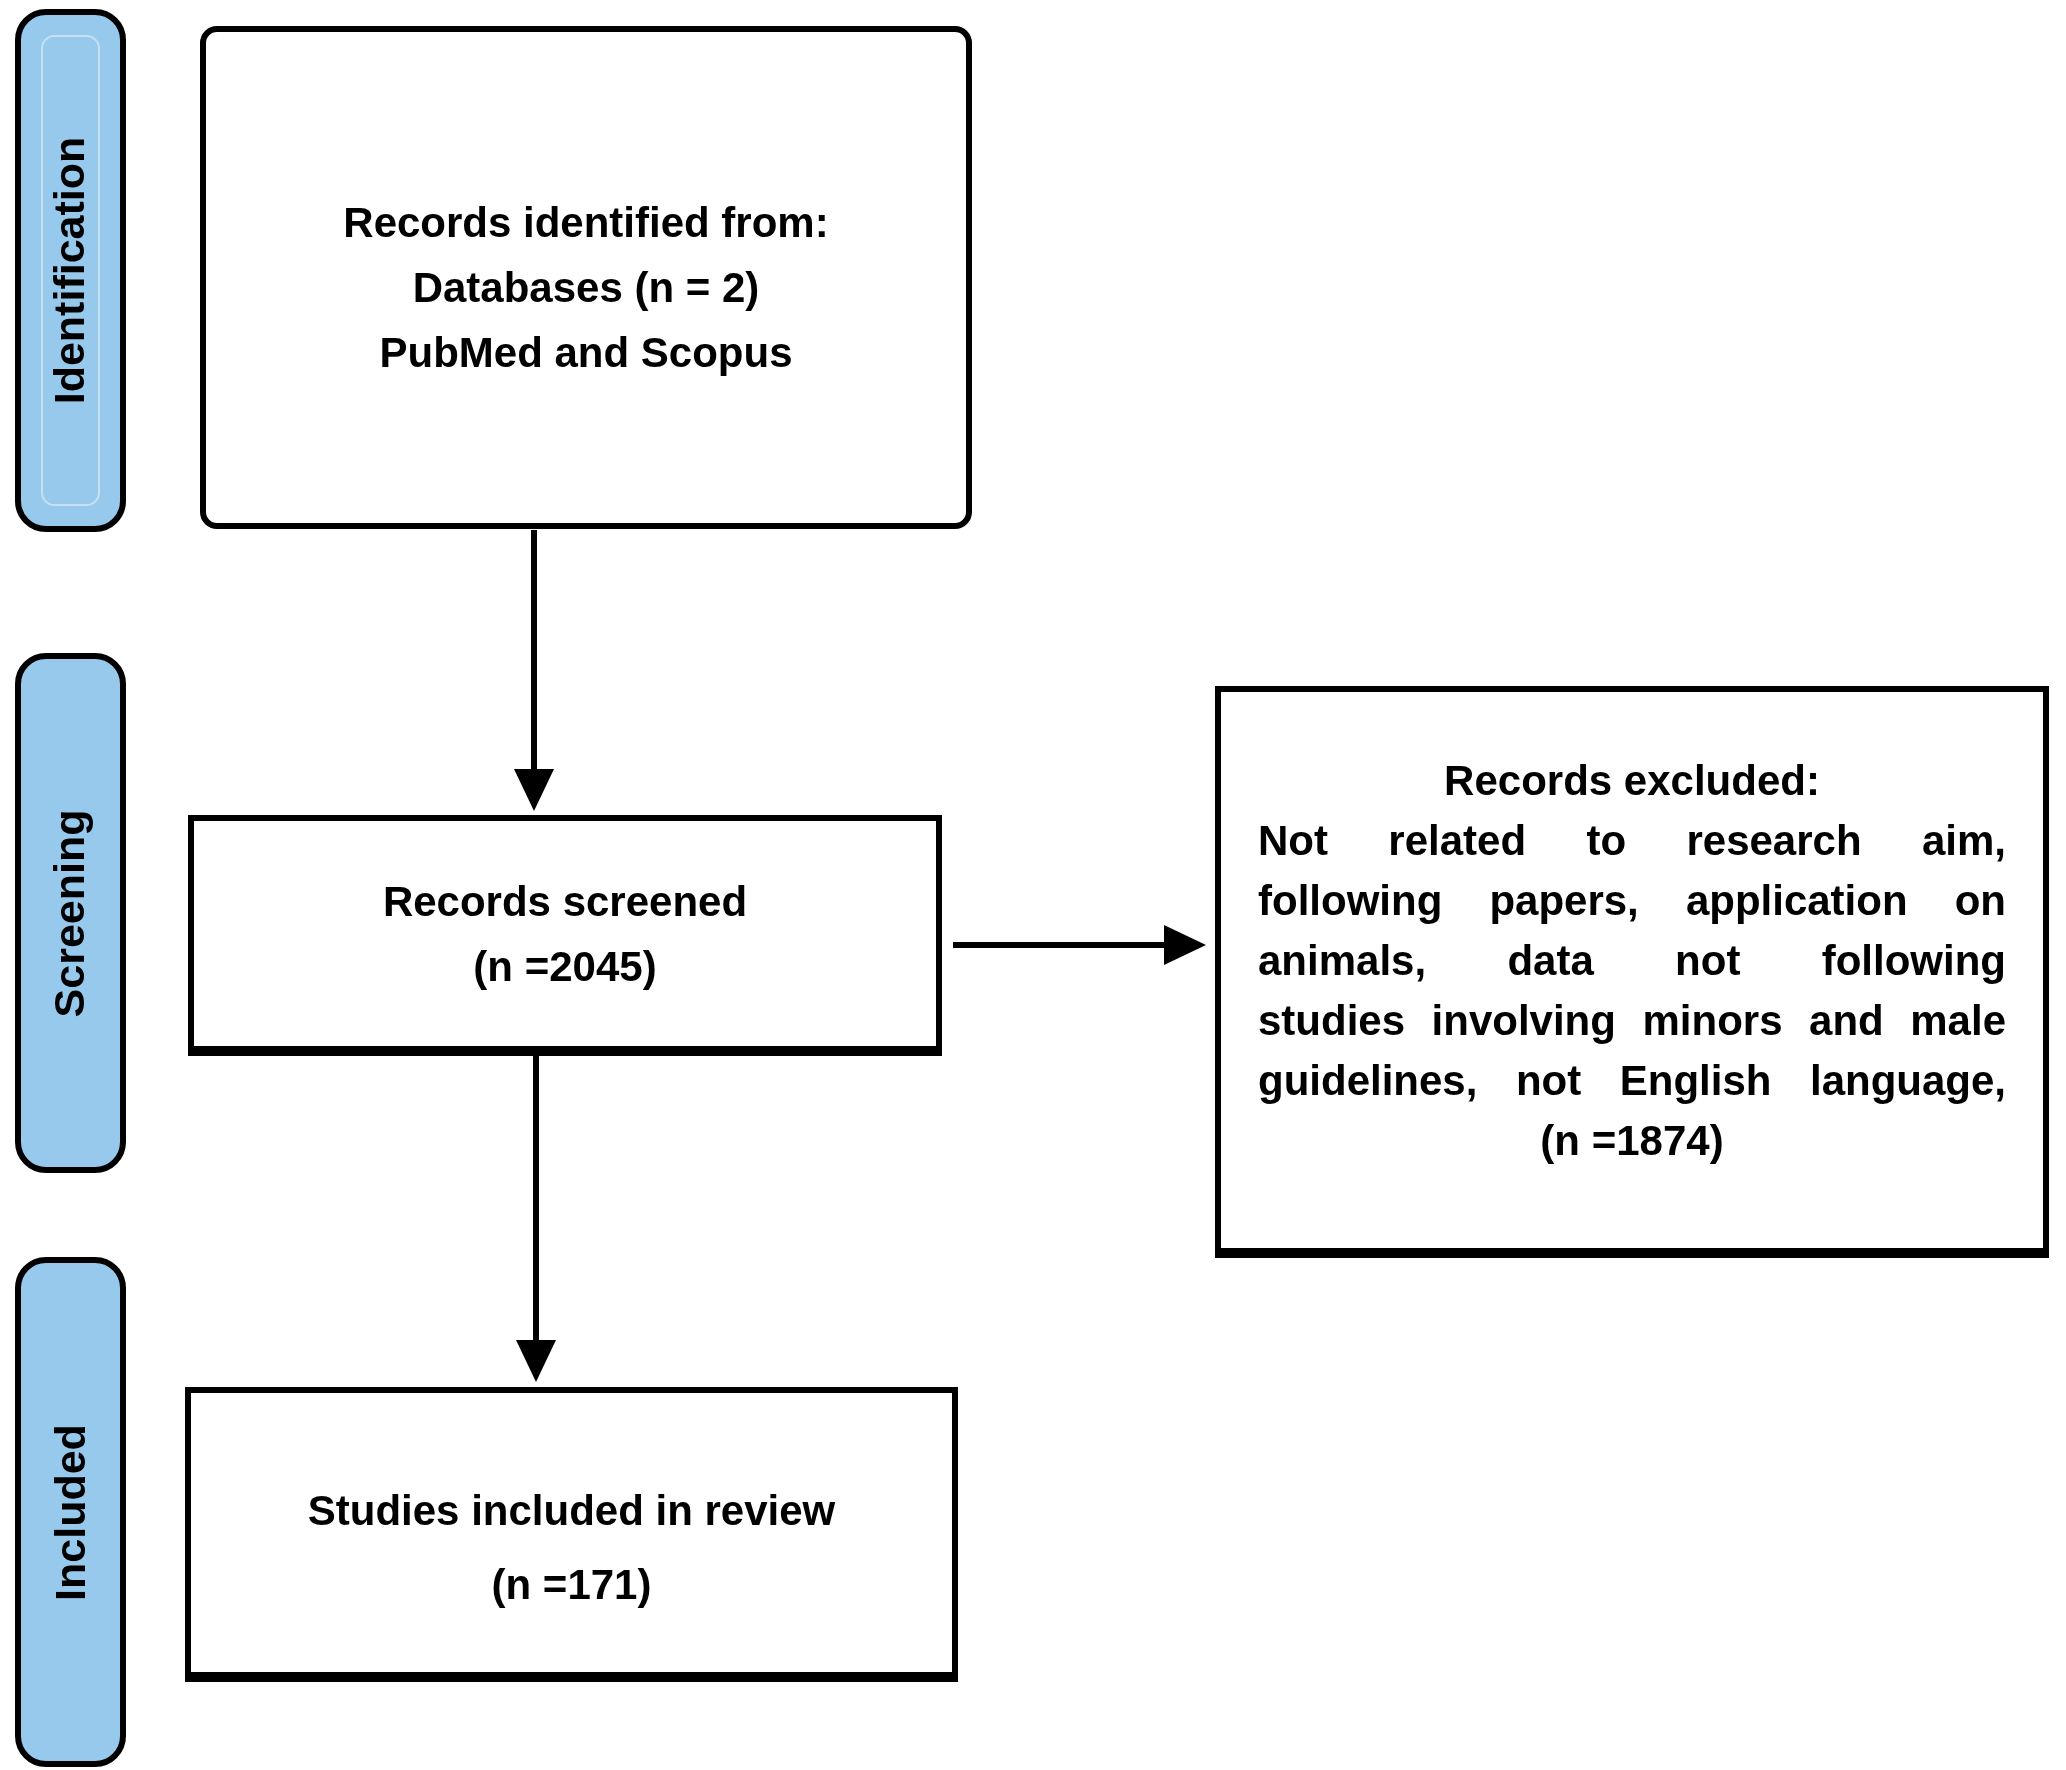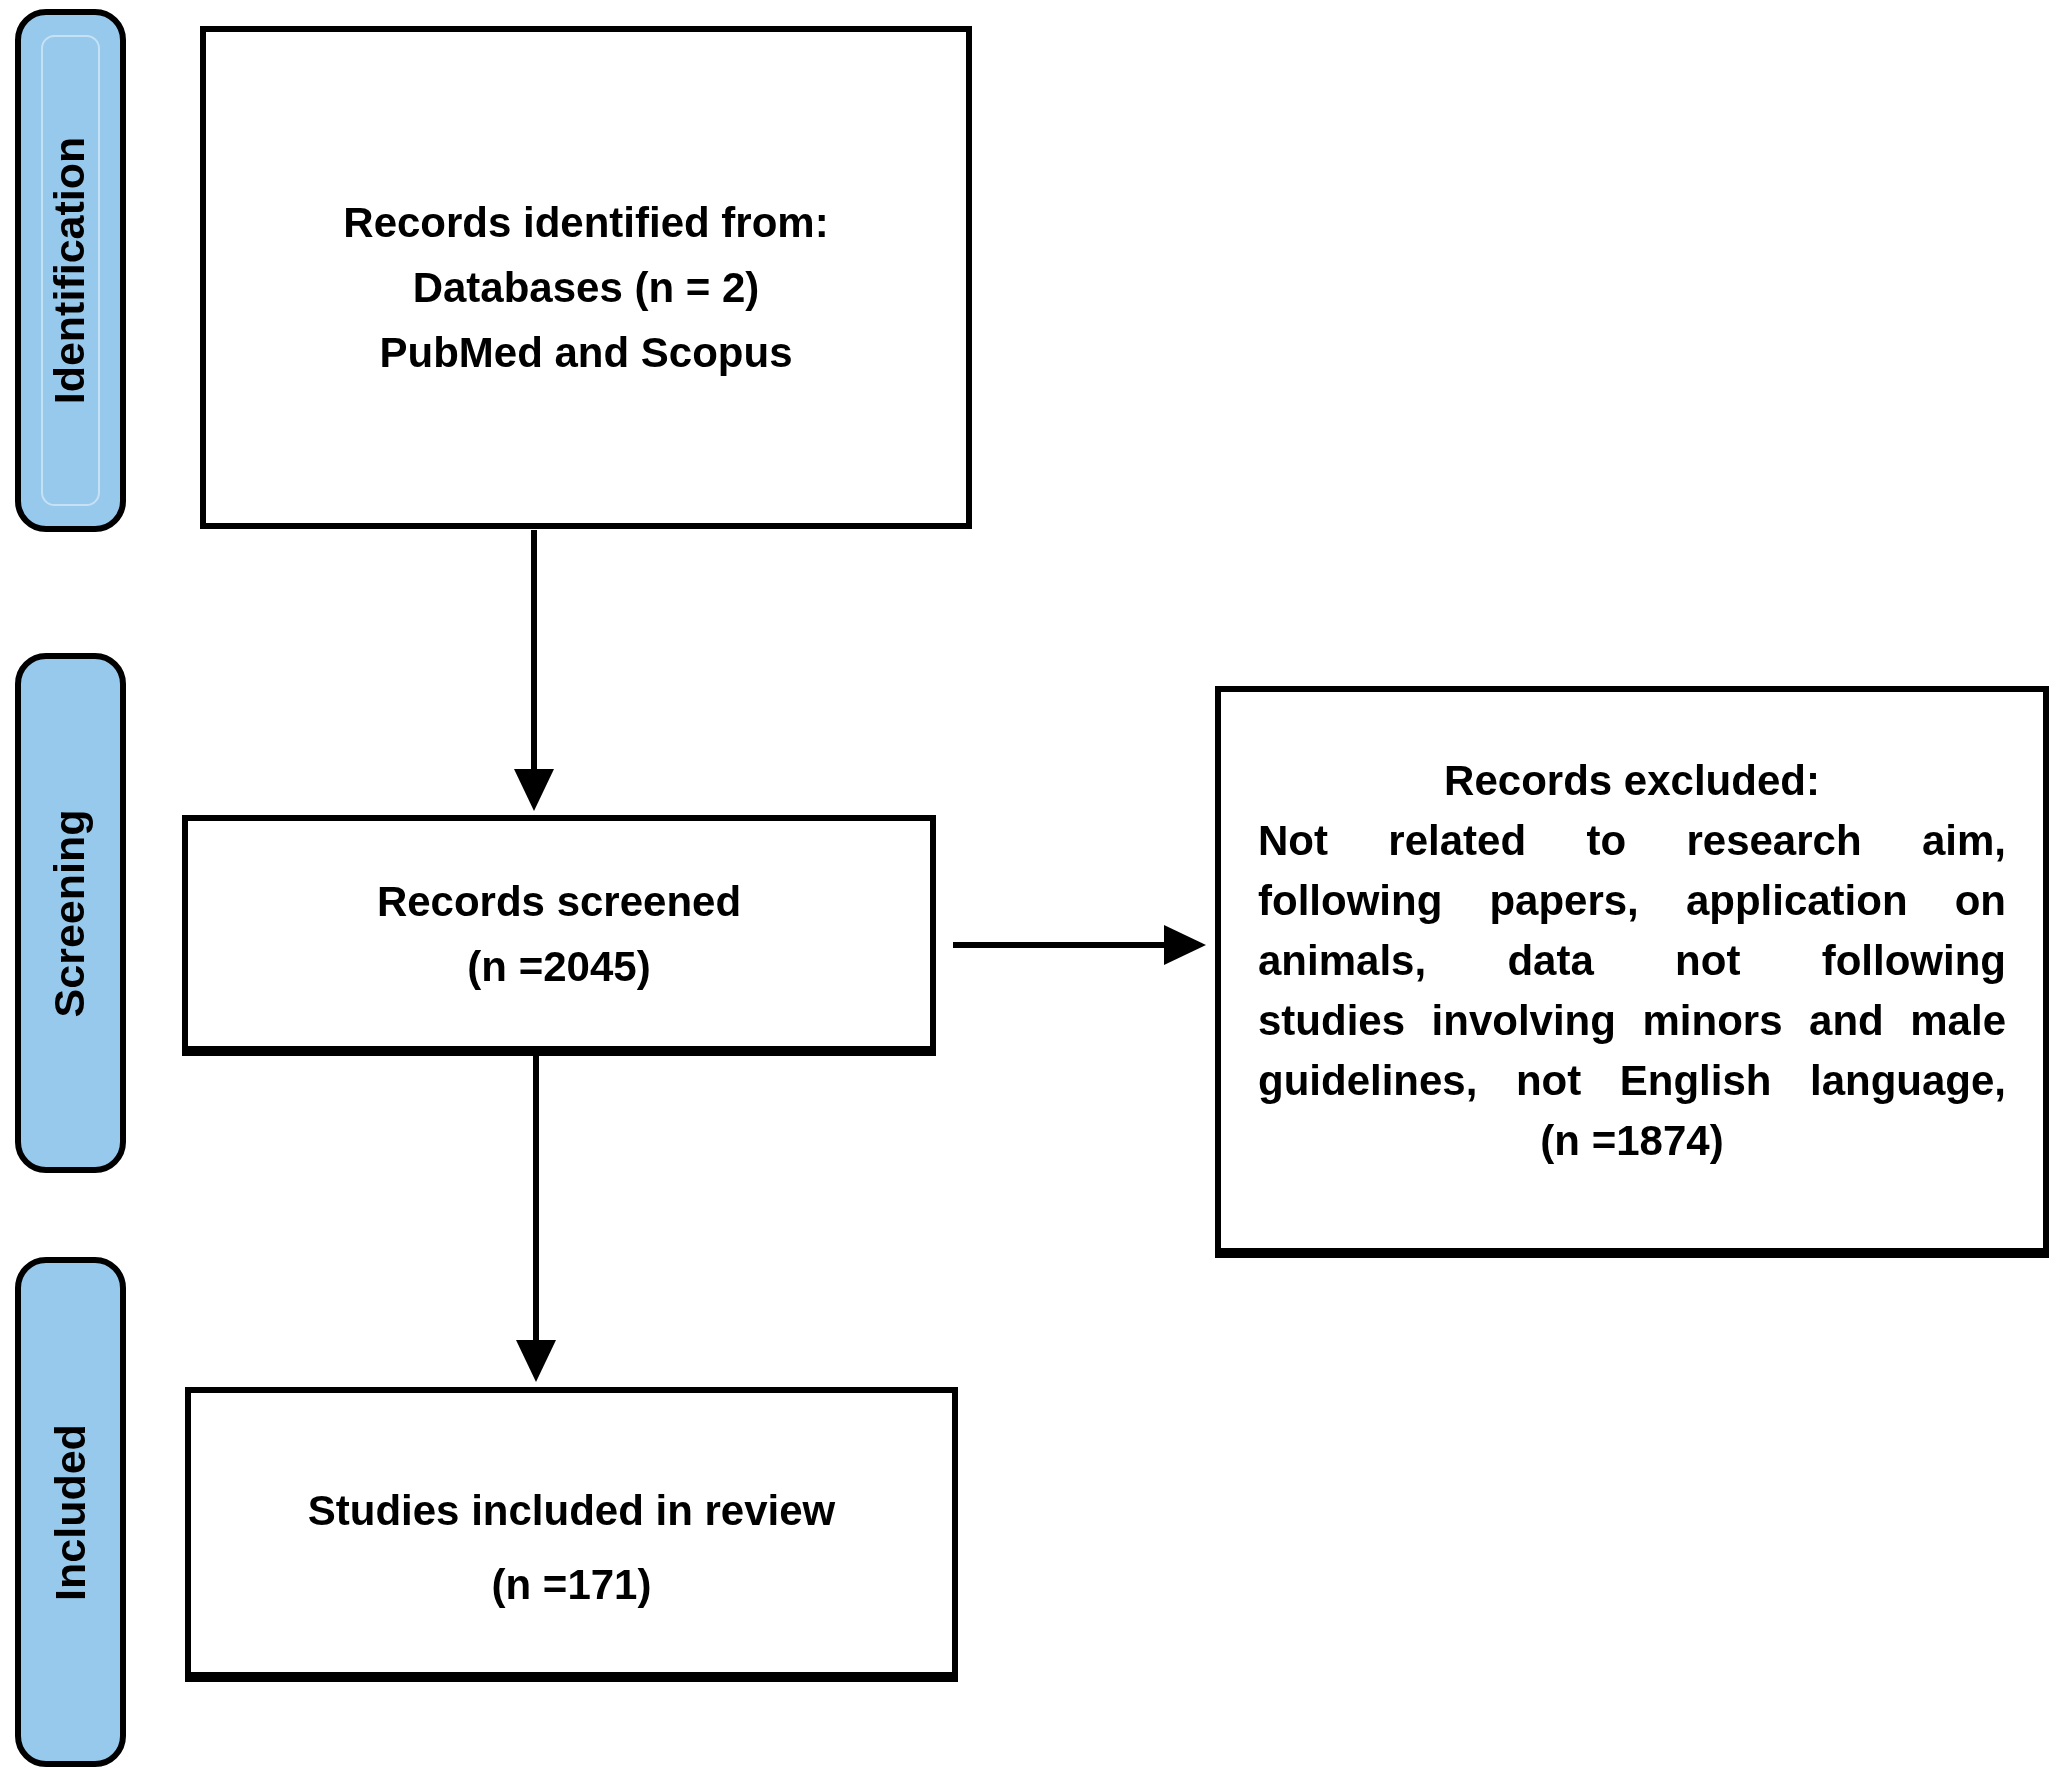--- a/index.html
+++ b/index.html
@@ -53,23 +53,24 @@
     font-size: 42px;
     line-height: 65px;
     text-align: center;
   }
   .flow-box.thick-bottom { border-bottom-width: 10.7px; }
 
   #box-identified {
     left: 200px; top: 26px; width: 772px; height: 503px;
     display: flex; flex-direction: column; justify-content: center;
     padding-top: 20px;
+    border-radius: 17px;
   }
   #box-screened {
-    left: 182px; top: 815px; width: 754px; height: 241px;
+    left: 188px; top: 815px; width: 754px; height: 241px;
     display: flex; flex-direction: column; justify-content: center;
   }
   #box-included-review {
     left: 185px; top: 1387px; width: 773px; height: 295px;
     display: flex; flex-direction: column; justify-content: center;
     padding-top: 30px;
     gap: 9px;
   }
   #box-excluded {
     left: 1215px; top: 686px; width: 834px; height: 572px;

